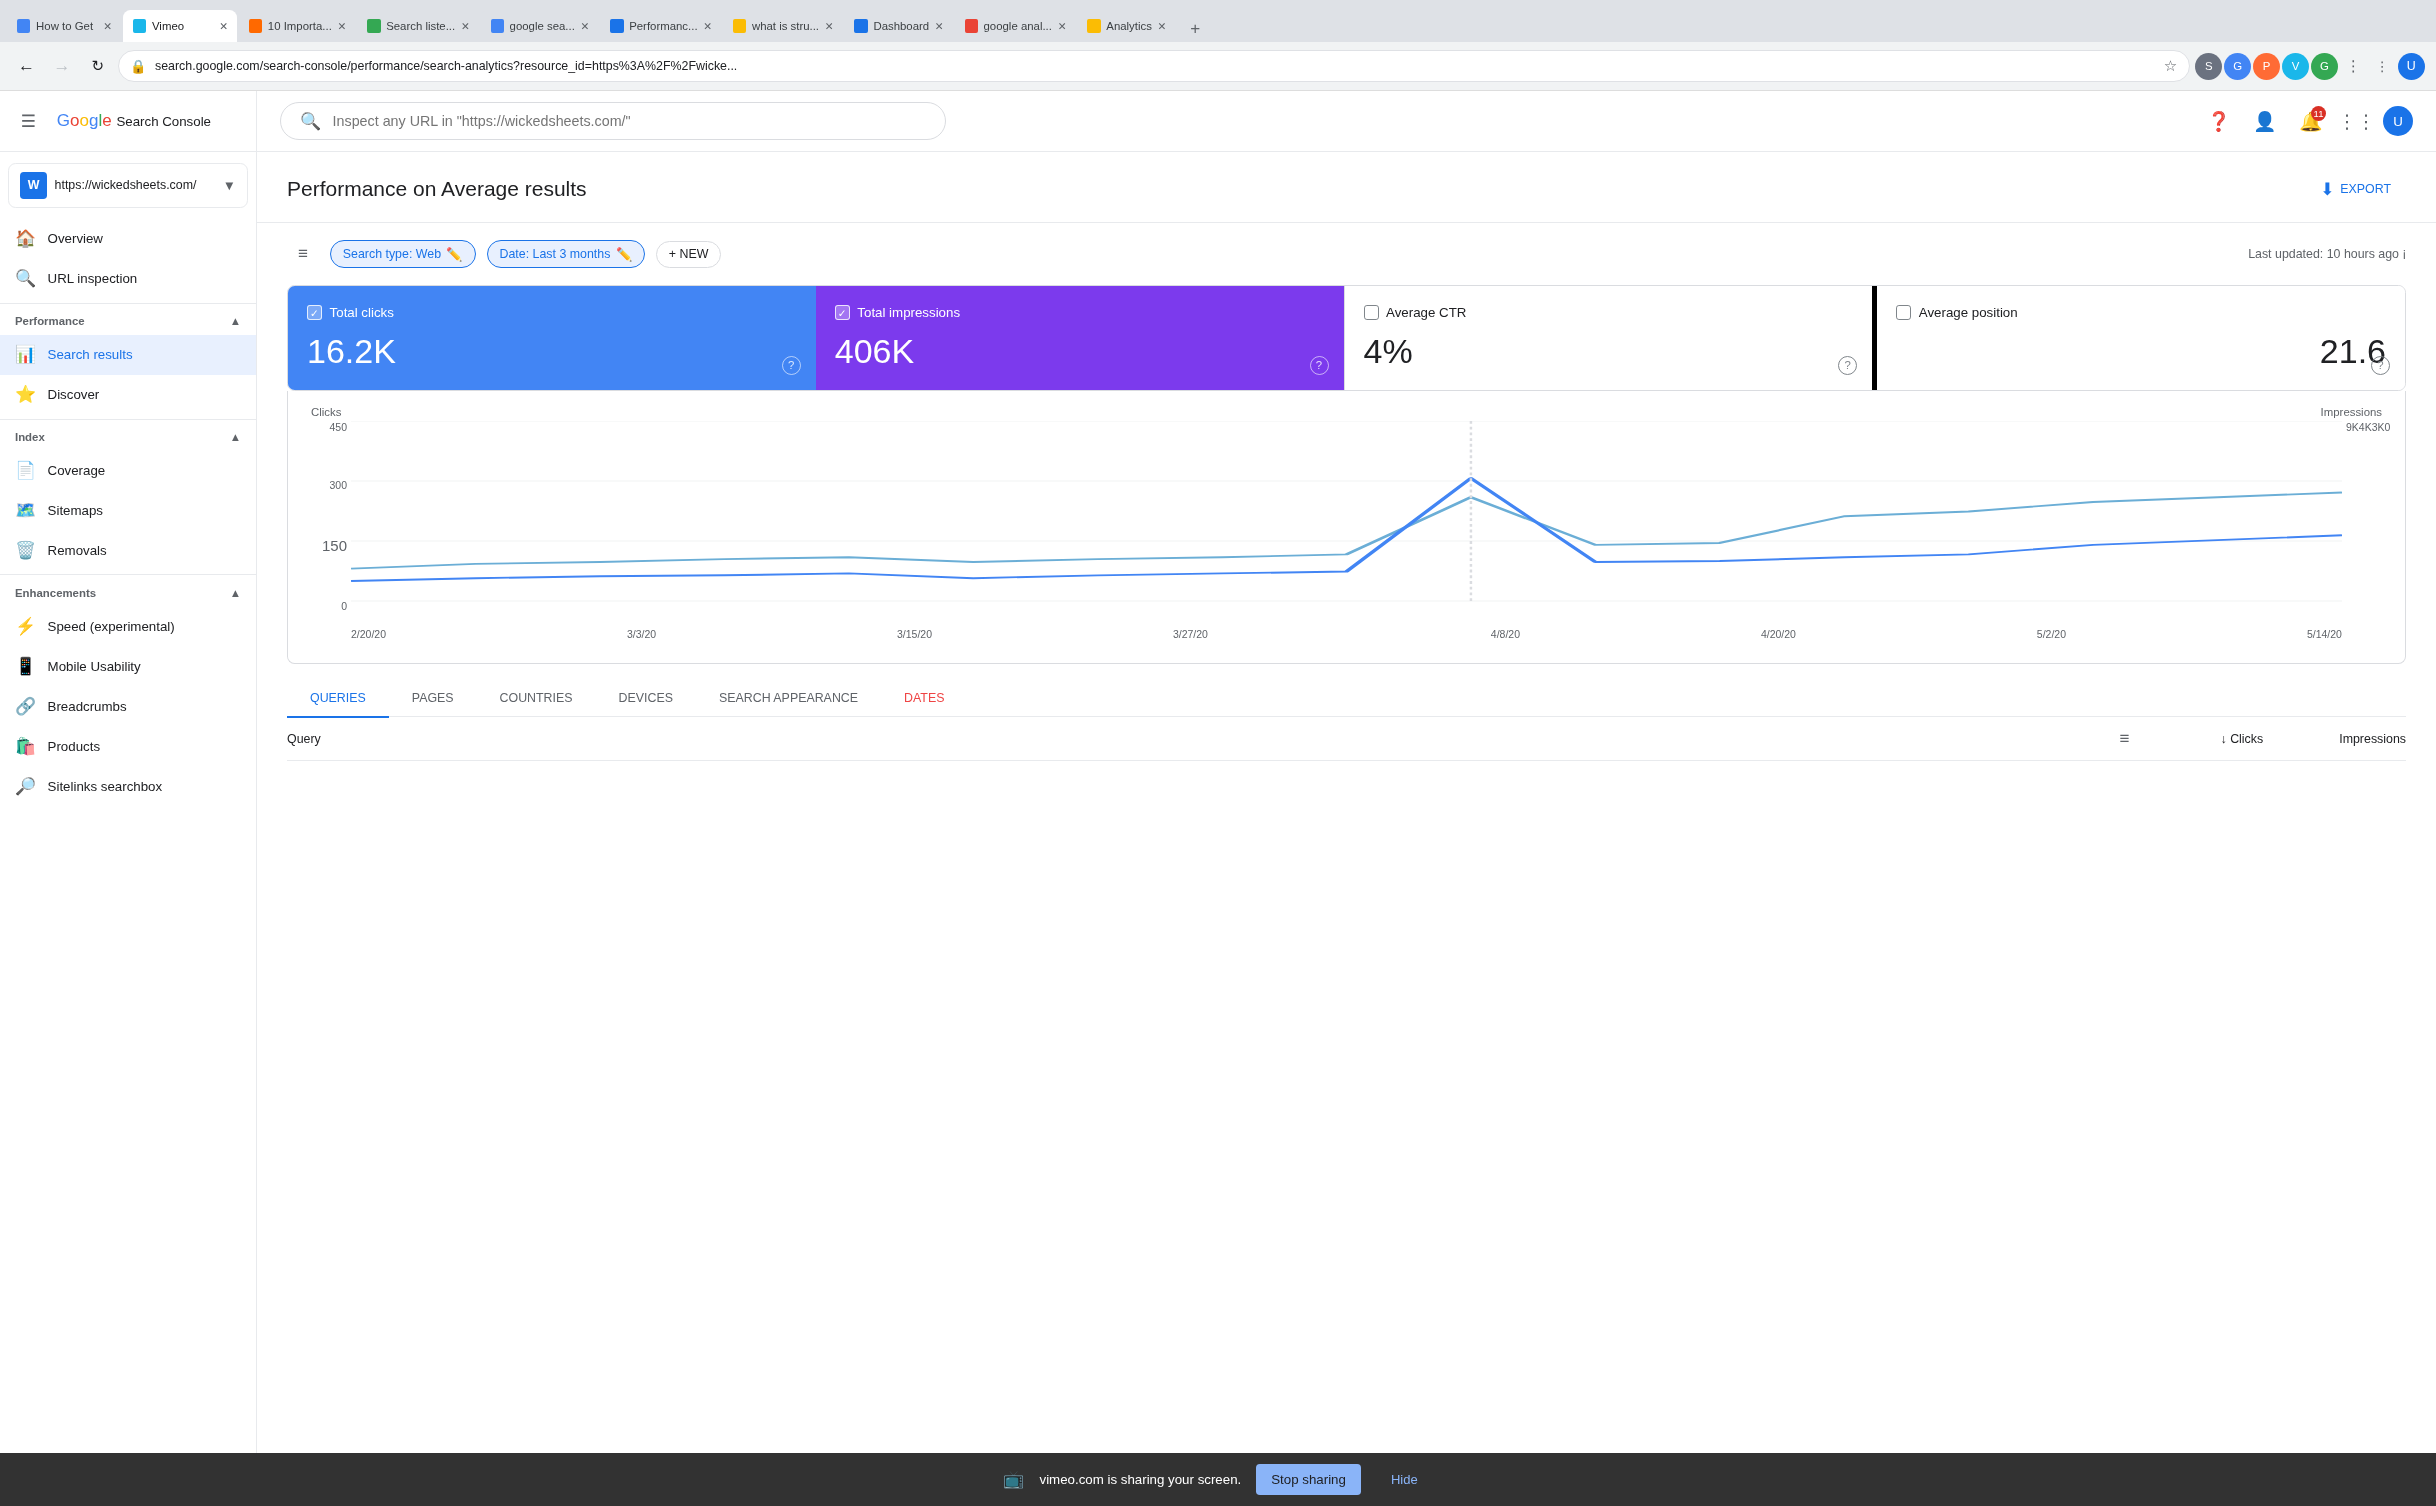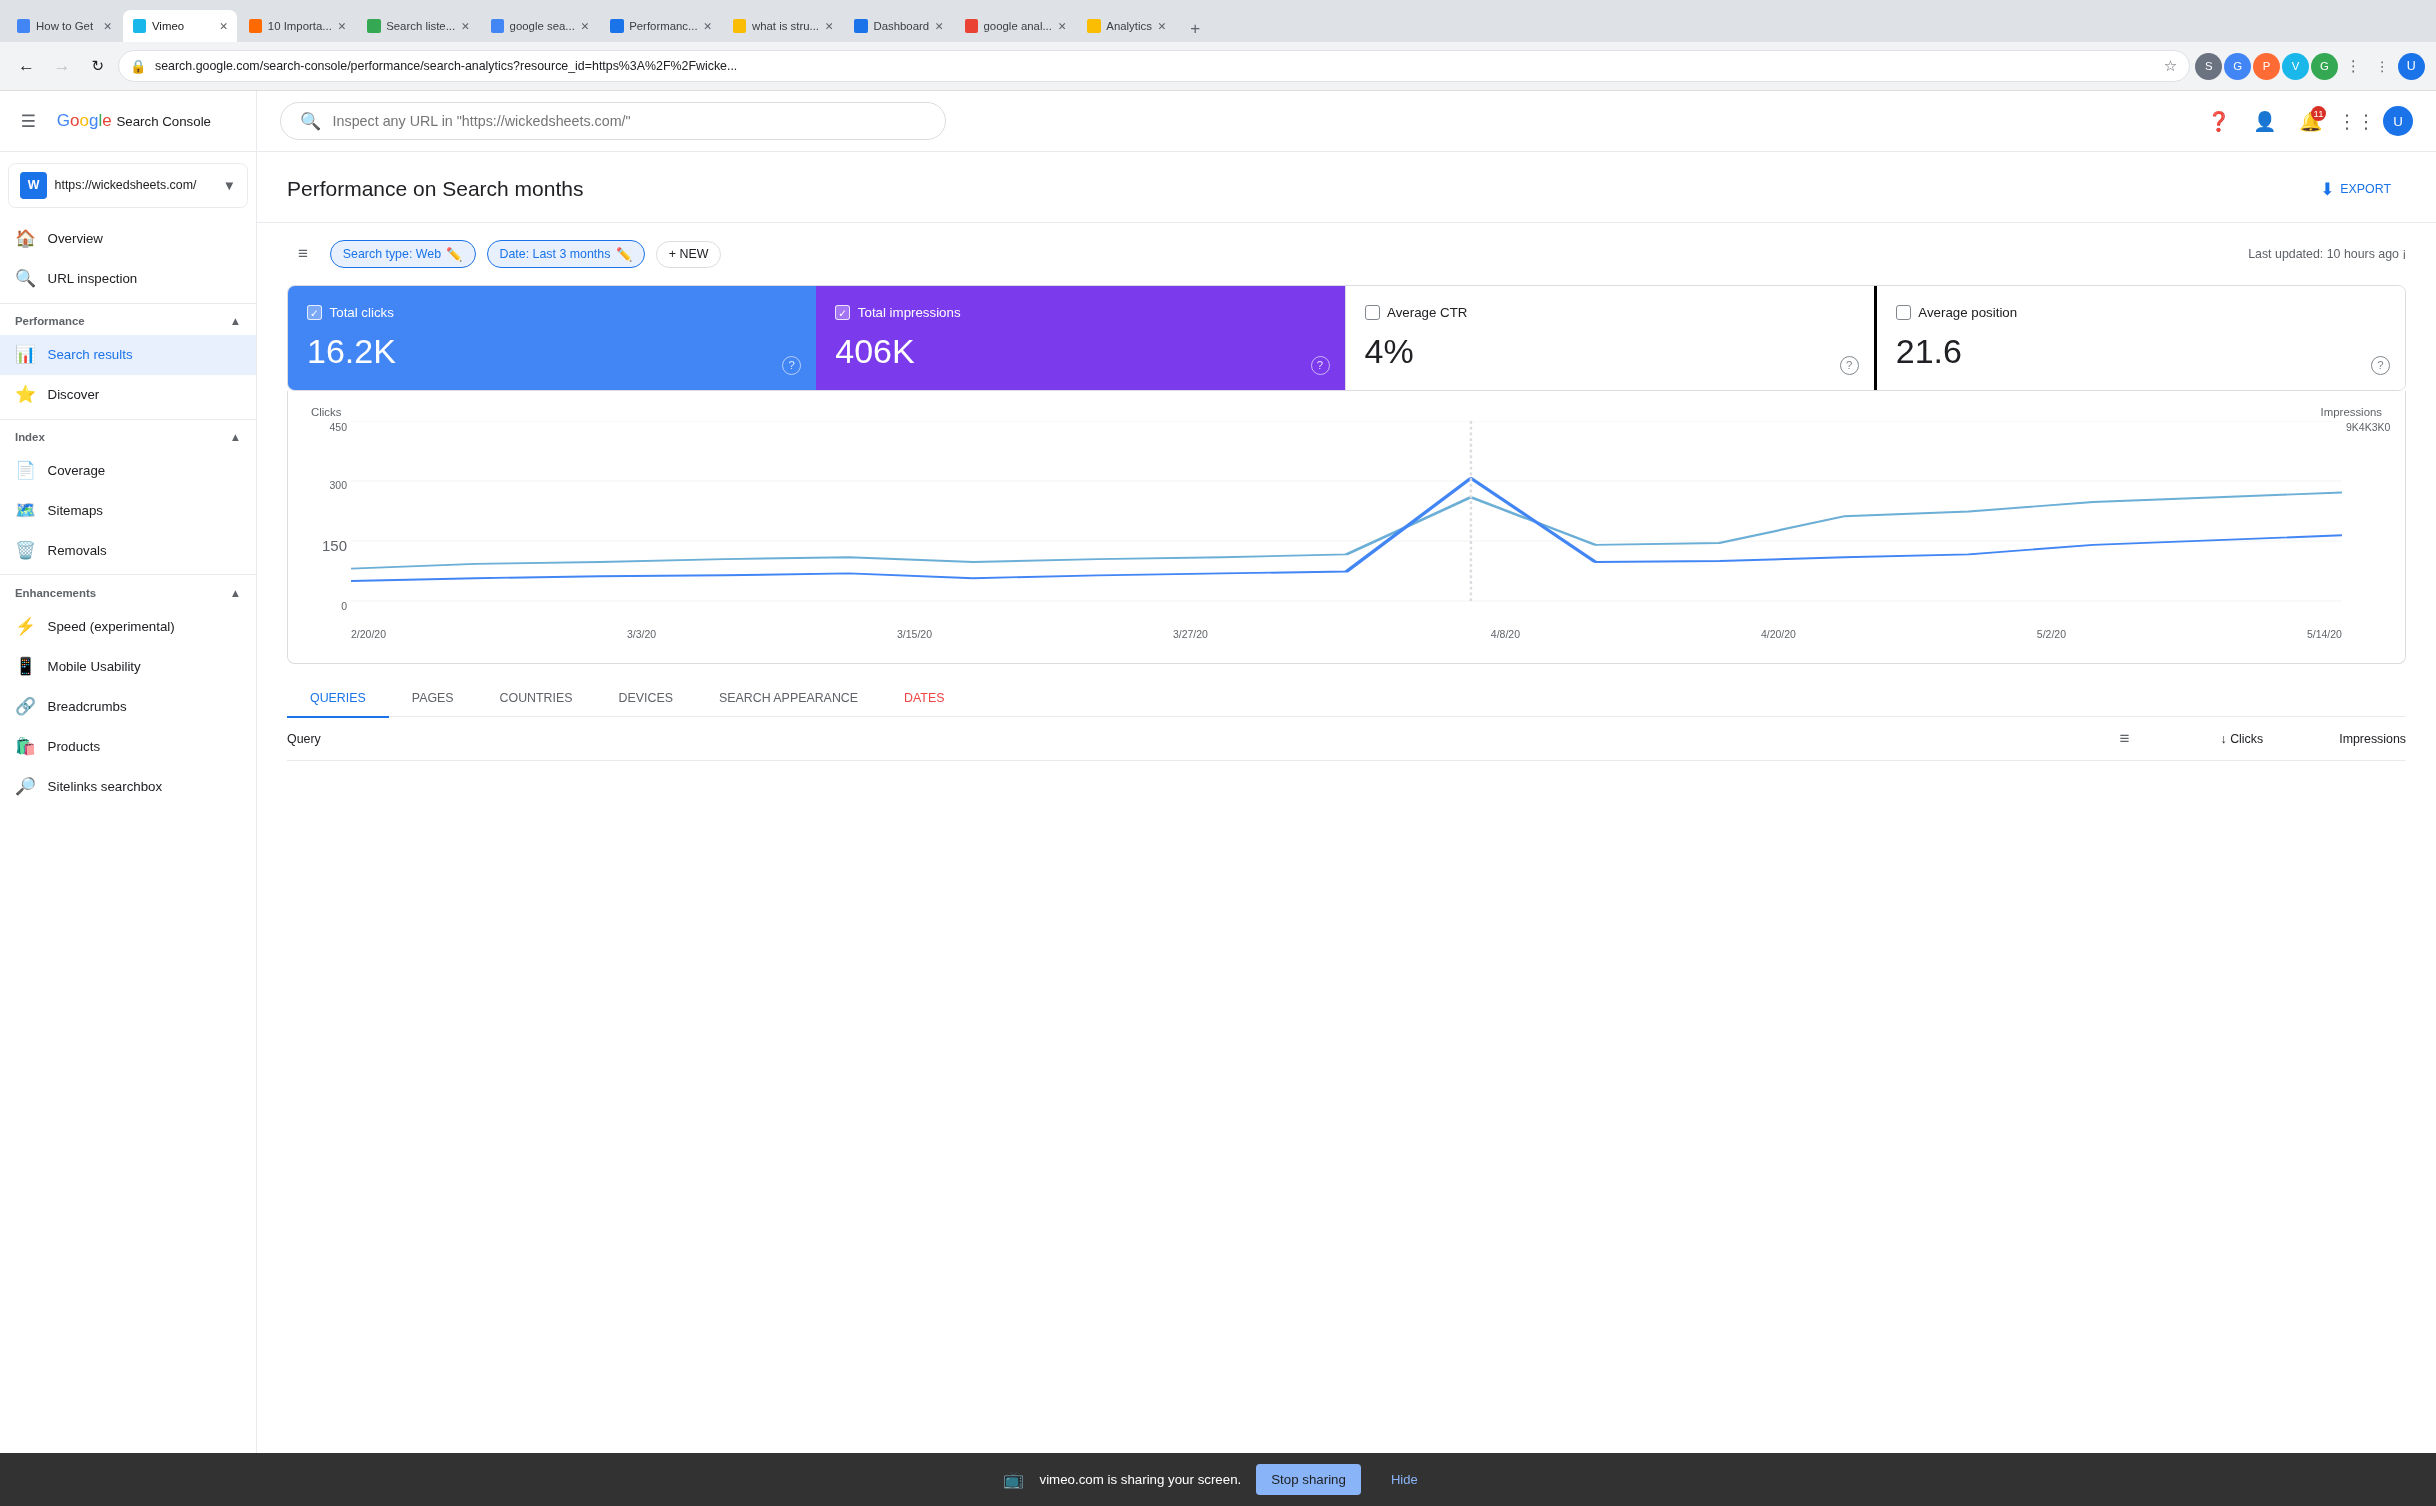--- a/index.html
+++ b/index.html
@@ -195,21 +195,21 @@
         <div style="width:38px;height:38px;border-radius:50%;display:flex;align-items:center;justify-content:center;cursor:pointer;color:#5f6368;font-size:19px;position:relative;">
           🔔
           <span style="position:absolute;top:3.8px;right:3.8px;background:#d93025;color:#fff;border-radius:50%;width:15px;height:15px;font-size:9.5px;display:flex;align-items:center;justify-content:center;line-height:1;">11</span>
         </div>
         <div style="width:38px;height:38px;border-radius:50%;display:flex;align-items:center;justify-content:center;cursor:pointer;color:#5f6368;font-size:19px;">⋮⋮</div>
         <div style="width:30px;height:30px;border-radius:50%;background:#1a73e8;display:flex;align-items:center;justify-content:center;color:#fff;font-size:13.3px;cursor:pointer;">U</div>
       </div>
     </div>
 
     <div style="display:flex;align-items:center;justify-content:space-between;padding:19px 30px 15px;border-bottom:1px solid #e8eaed;">
-      <h1 style="font-size:21px;font-weight:400;color:#202124;">Performance on Search months</h1>
+      <h1 style="font-size:21px;font-weight:400;color:#202124;">Performance on Average results</h1>
       <button style="display:flex;align-items:center;gap:5.7px;padding:7.6px 15px;border:none;background:transparent;cursor:pointer;color:#1a73e8;font-size:12.4px;font-weight:500;">
         <span style="font-size:17px;">⬇</span>
         <span>EXPORT</span>
       </button>
     </div>
 
     <div style="display:flex;align-items:center;gap:11.4px;padding:15px 30px;">
       <div style="width:32px;height:32px;display:flex;align-items:center;justify-content:center;cursor:pointer;color:#5f6368;border-radius:50%;font-size:17px;">≡</div>
       <div style="display:flex;align-items:center;gap:5.7px;padding:5.7px 11.4px;border:1px solid #1a73e8;border-radius:15px;background:#e8f0fe;color:#1a73e8;font-size:12.4px;cursor:pointer;">
         <span>Search type: Web</span>
@@ -250,21 +250,21 @@
 
       <div style="flex:1;padding:19px;background:#fff;position:relative;border-left:1px solid #dadce0;">
         <div style="display:flex;align-items:center;gap:7.6px;margin-bottom:11.4px;font-size:13.3px;color:#202124;">
           <div style="width:15px;height:15px;border:1.9px solid #80868b;border-radius:2.9px;display:flex;align-items:center;justify-content:center;font-size:10.5px;background:transparent;cursor:pointer;"></div>
           <span>Average CTR</span>
         </div>
         <div style="font-size:34px;font-weight:400;color:#202124;">4%</div>
         <div style="position:absolute;bottom:15px;right:15px;width:19px;height:19px;border-radius:50%;border:1px solid #80868b;display:flex;align-items:center;justify-content:center;font-size:11.4px;cursor:pointer;color:#80868b;">?</div>
       </div>
 
-      <div style="flex:1;padding:19px;background:#fff;position:relative;border-left:3px solid #000000;">
+      <div style="flex:1;padding:19px;background:#fff;position:relative;border-left:5px solid #000000;text-align:right;">
         <div style="display:flex;align-items:center;gap:7.6px;margin-bottom:11.4px;font-size:13.3px;color:#202124;">
           <div style="width:15px;height:15px;border:1.9px solid #80868b;border-radius:2.9px;display:flex;align-items:center;justify-content:center;font-size:10.5px;background:transparent;cursor:pointer;"></div>
           <span>Average position</span>
         </div>
         <div style="font-size:34px;font-weight:400;color:#202124;">21.6</div>
         <div style="position:absolute;bottom:15px;right:15px;width:19px;height:19px;border-radius:50%;border:1px solid #80868b;display:flex;align-items:center;justify-content:center;font-size:11.4px;cursor:pointer;color:#80868b;">?</div>
       </div>
     </div>
 
     <div style="margin:0 30px 15px;border:1px solid #dadce0;border-radius:0 0 7.6px 7.6px;border-top:none;padding:15px 23px 23px;background:#fff;">

